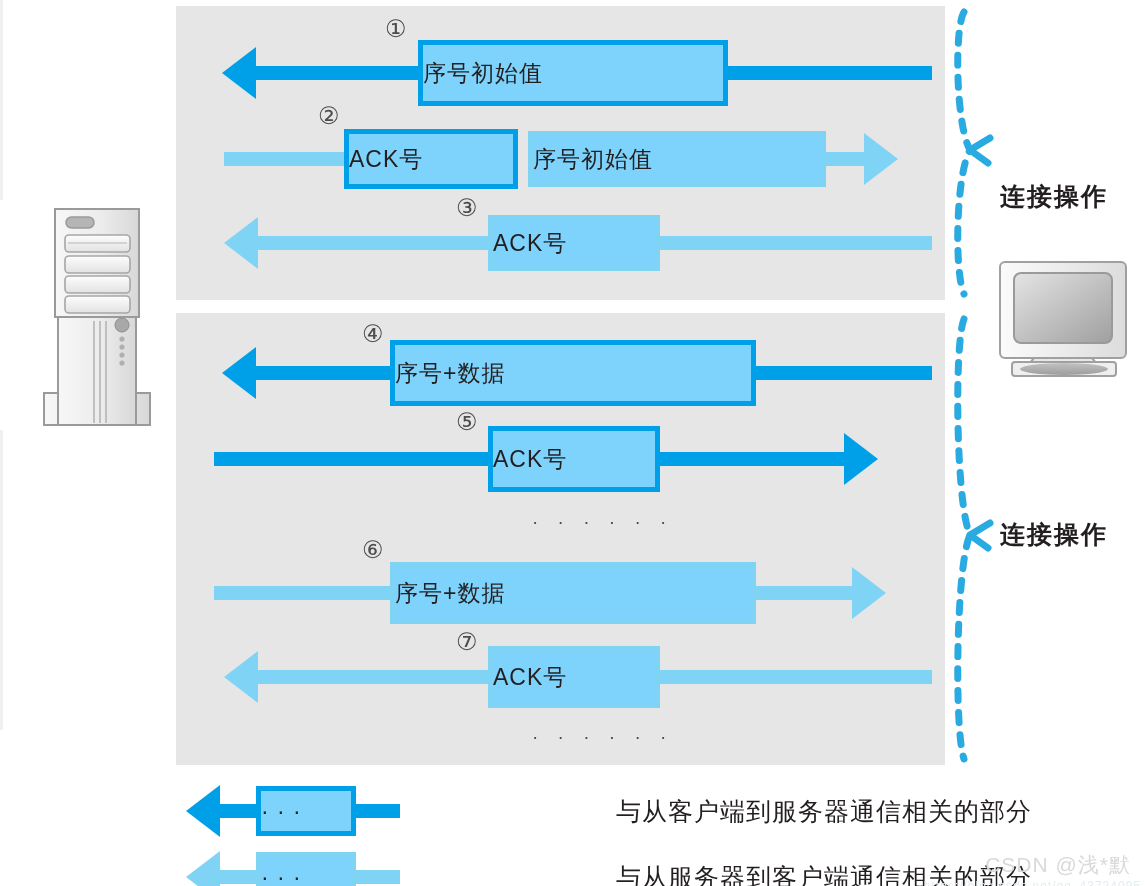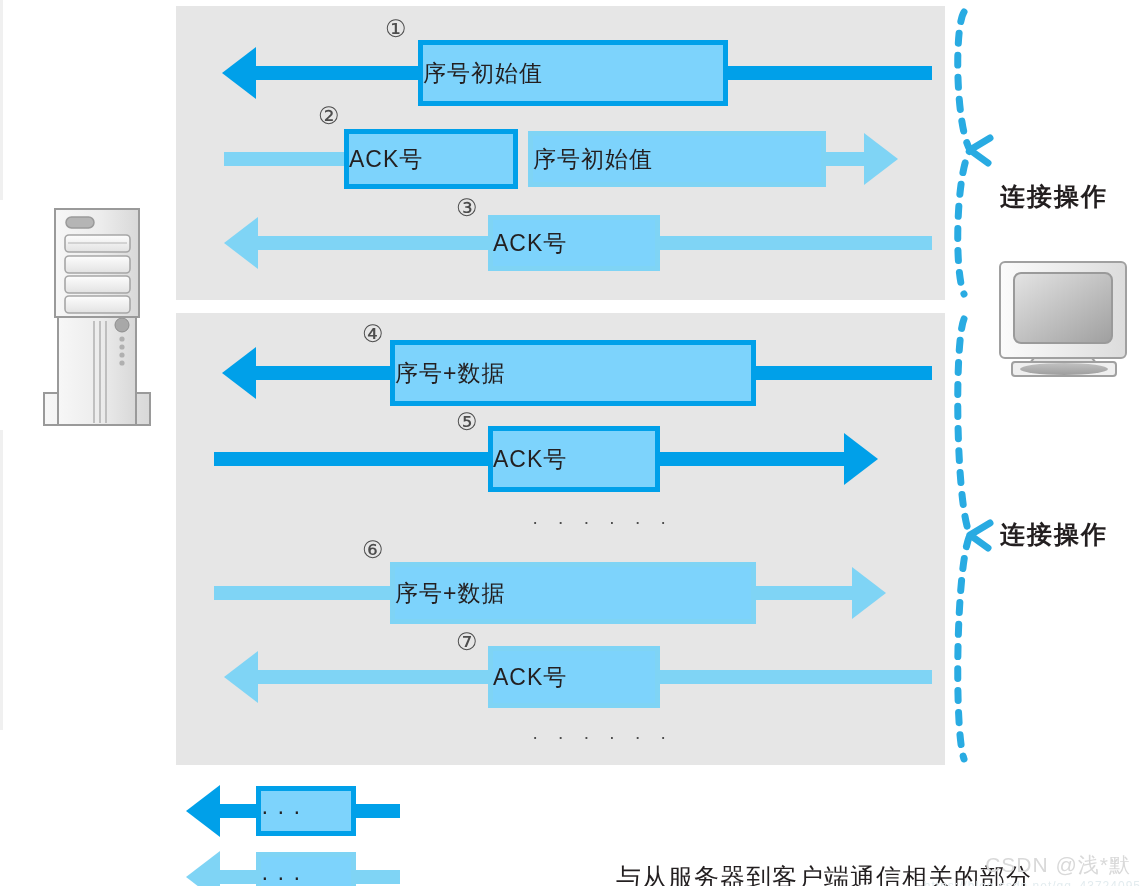--- a/index.html
+++ b/index.html
@@ -229,20 +229,21 @@
 </div>
 <div class="brace-label" style="left:1000px;top:518px;">连接操作</div>
 
 <div class="legend-row" style="left:186px;top:782px;width:760px;">
   <div class="head left dark" style="left:0px;"></div>
   <div class="track dark" style="left:32px;width:44px;"></div>
   <div class="track dark" style="left:166px;width:48px;"></div>
   <div class="pkt dark" style="left:70px;width:100px;height:50px;">
     <span class="legend-dots">· · ·</span>
   </div>
+  <div class="legend-text">与从客户端到服务器通信相关的部分</div>
 </div>
 
 <div class="legend-row" style="left:186px;top:848px;width:760px;">
   <div class="head left light" style="left:0px;"></div>
   <div class="track light" style="left:32px;width:44px;"></div>
   <div class="track light" style="left:166px;width:48px;"></div>
   <div class="pkt light" style="left:70px;width:100px;height:50px;">
     <span class="legend-dots">· · ·</span>
   </div>
   <div class="legend-text">与从服务器到客户端通信相关的部分</div>

